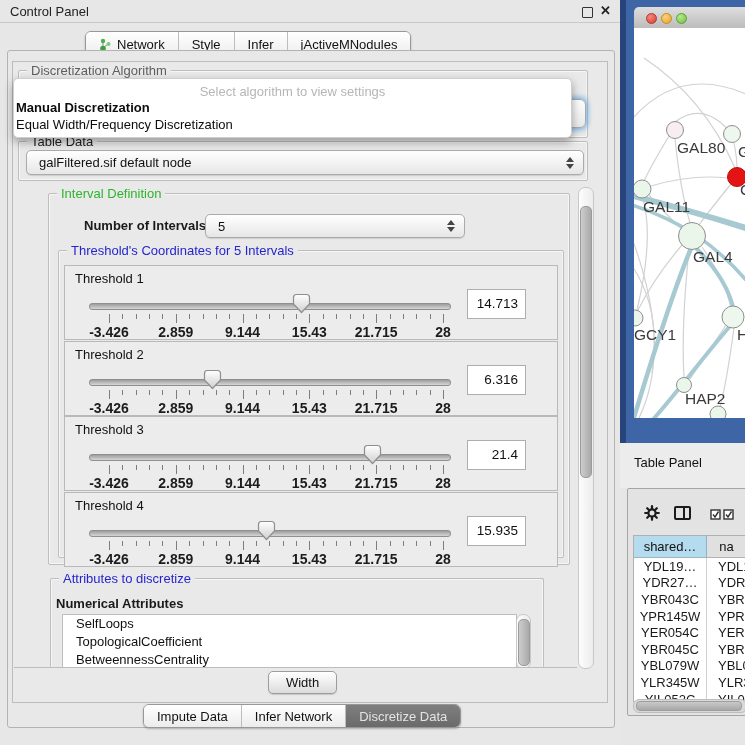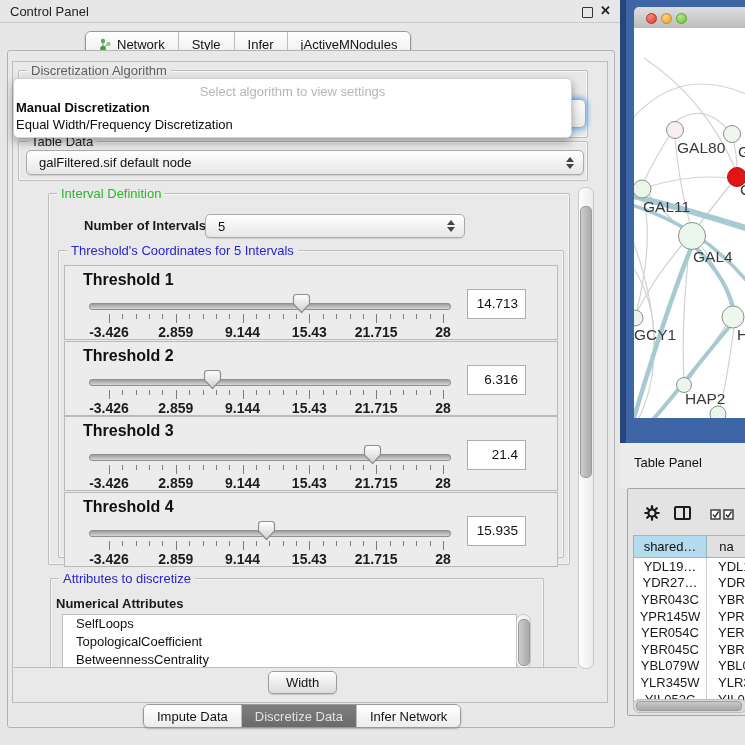--- a/index.html
+++ b/index.html
@@ -46,21 +46,21 @@
   .algo-combo{left:26px;top:99px;width:558px;height:27px;border:1px solid #a9a9a9;border-radius:6px;
               background:linear-gradient(#fcfcfc,#e9e9e9);box-shadow:0 0 5px 2px #7fb2e0;z-index:20;}
 
   
   .vsb{background:linear-gradient(90deg,#fdfdfd,#ececec);border:1px solid #c8c8c8;border-radius:7px;}
   .vsb .thumb{position:absolute;left:1px;width:10px;border-radius:5px;
               background:linear-gradient(90deg,#cdcdcd,#a9a9a9);border:1px solid #9b9b9b;}
 
   
   .tpanel{position:absolute;left:64px;width:492px;height:73px;border:1px solid #b9b9b9;background:#ececec;}
-  .tp-label{position:absolute;left:18px;top:5px;font-size:16px;font-weight:bold;color:#111;}
+  .tp-label{position:absolute;left:10px;top:5px;font-size:13px;font-weight:normal;color:#111;}
   .tp-track{position:absolute;left:24px;top:37px;width:360px;height:5px;border-radius:3px;
             background:linear-gradient(#9d9d9d,#d6d6d6);border:1px solid #8f8f8f;}
   .tp-thumb{position:absolute;top:27px;width:19px;height:21px;}
   .tick{position:absolute;width:1px;background:#7d7d7d;}
   .tklbl{position:absolute;transform:translateX(-50%);font-size:14px;font-weight:bold;color:#1c1c1c;white-space:nowrap;}
   .tp-val{position:absolute;left:402px;top:23px;width:50px;height:28px;background:#fff;border:1px solid #aeaeae;
           font-size:13.5px;text-align:right;line-height:28px;padding-right:7px;box-sizing:content-box;color:#111;}
 
   
   .attr-list{left:62px;top:614px;width:453px;height:53px;background:#fff;border:1px solid #bdbdbd;overflow:hidden;z-index:5;}
@@ -369,25 +369,25 @@
 
   <div class="abs vsb" style="left:578px;top:187px;width:14px;height:480px;">
     <div class="thumb" style="top:18px;height:270px;"></div>
   </div>
 
   <div class="abs btn" style="left:268px;top:671px;width:67px;height:21px;z-index:8;">Width</div>
   <div class="abs seg-bar" id="bottomTabs" style="left:143px;top:704px;height:22px;z-index:9;">
       <div class="seg">
         <span>Impute Data</span>
       </div>
+      <div class="seg">
+        <span>Infer Network</span>
+      </div>
       <div class="seg sel">
         <span>Discretize Data</span>
-      </div>
-      <div class="seg">
-        <span>Infer Network</span>
       </div>
     </div>
 
   <div class="abs blue-frame"></div>
   <div class="abs blue-edge"></div>
   <div class="abs net-titlebar">
     <span class="tl" style="left:12px;background:radial-gradient(circle at 35% 30%,#f38a7d,#d93a30);border:1px solid #b7372c;"></span>
     <span class="tl" style="left:27px;background:radial-gradient(circle at 35% 30%,#fbd37b,#e8a02f);border:1px solid #c9891f;"></span>
     <span class="tl" style="left:42px;background:radial-gradient(circle at 35% 30%,#b7e98b,#6bbf3f);border:1px solid #5aa32f;"></span>
   </div>

